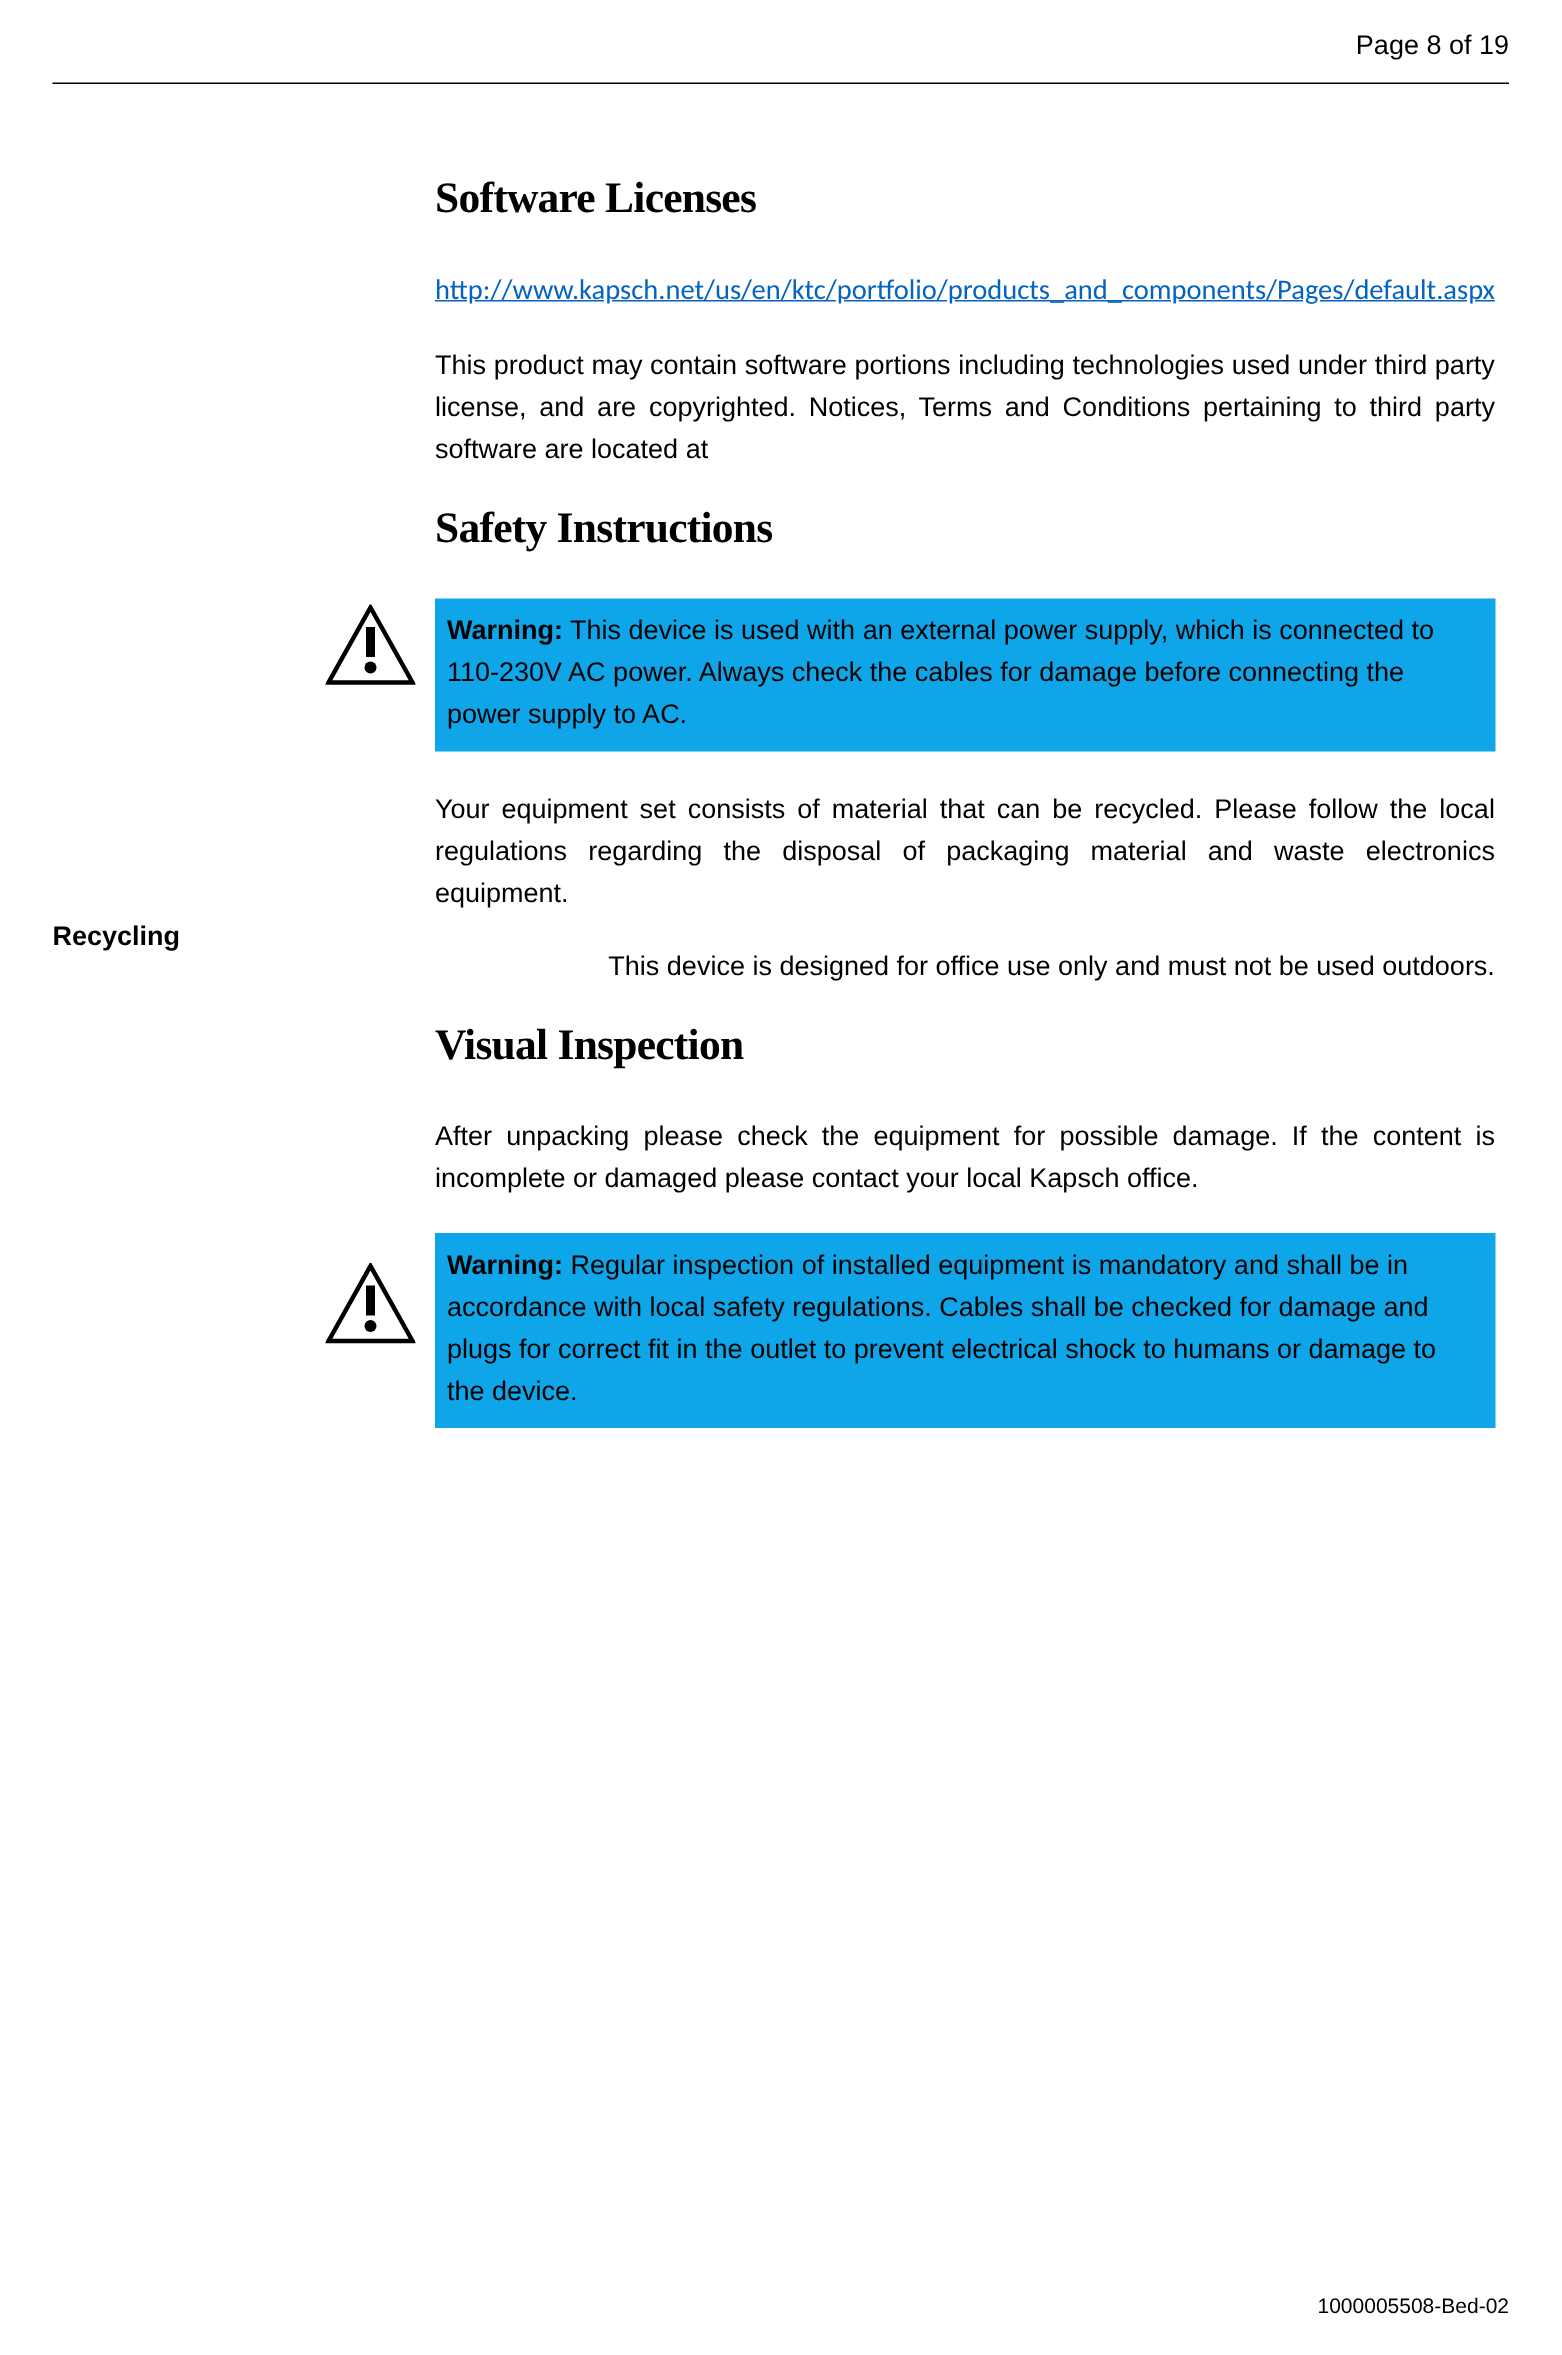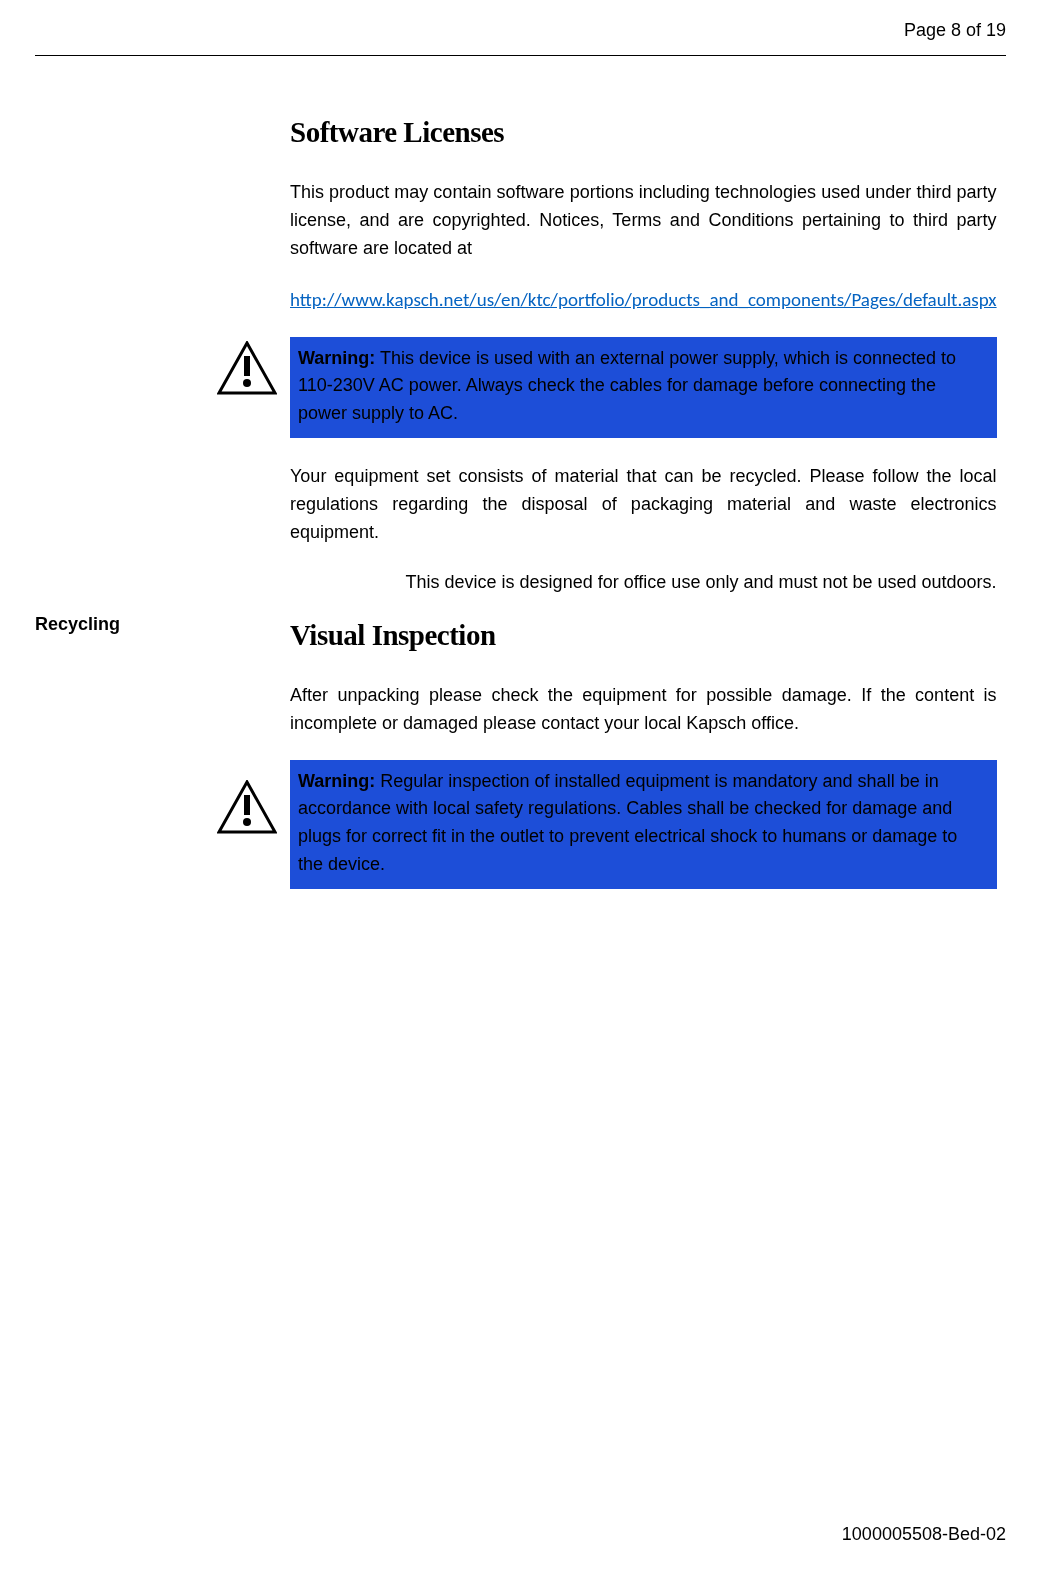--- a/index.html
+++ b/index.html
@@ -62,56 +62,57 @@
       margin-left: -73px;
     }
     .warning-icon {
       width: 60px;
       height: 56px;
       flex-shrink: 0;
       margin-right: 13px;
       margin-top: 4px;
     }
     .warning-box {
-      background: #1d4ed8;
+      background: #0ea5e9;
       padding: 8px 10px 10px 8px;
       font-size: 18px;
       line-height: 1.55;
       flex: 1;
     }
     .warning-box .warning-label { font-weight: bold; }
     .footer {
       position: absolute;
       bottom: 25px;
       right: 35px;
-      font-size: 18px;
+      font-size: 14px;
     }
   </style>
 </head>
 <body>
 
 <div class="header">
   <span>Page 8 of 19</span>
 </div>
 
 <div class="content-area">
   <div class="sidebar">
     <div style="height:498px"></div>
     <div class="sidebar-label">Recycling</div>
     <div style="height:92px"></div>
   </div>
 
   <div class="main">
 
     <h1>Software Licenses</h1>
-    <p class="para">This product may contain software portions including technologies used under third party license, and are copyrighted. Notices, Terms and Conditions pertaining to third party software are located at</p>
     <p class="para" style="text-align:left;">
       <a class="link" href="#">http://www.kapsch.net/us/en/ktc/portfolio/products_and_components/Pages/default.aspx</a>
     </p>
+    <p class="para">This product may contain software portions including technologies used under third party license, and are copyrighted. Notices, Terms and Conditions pertaining to third party software are located at</p>
 
+    <h1>Safety Instructions</h1>
     <div class="warning-row">
       <svg class="warning-icon" viewBox="0 0 60 56">
         <polygon points="30,2 58,52 2,52" fill="#fff" stroke="#000" stroke-width="3"></polygon>
         <rect x="27" y="15" width="6" height="20" fill="#000"></rect>
         <circle cx="30" cy="42" r="4" fill="#000"></circle>
       </svg>
       <div class="warning-box">
         <span class="warning-label">Warning:</span><span> This device is used with an external power supply, which is connected to 110-230V AC power. Always check the cables for damage before connecting the power supply to AC.</span>
       </div>
     </div>

